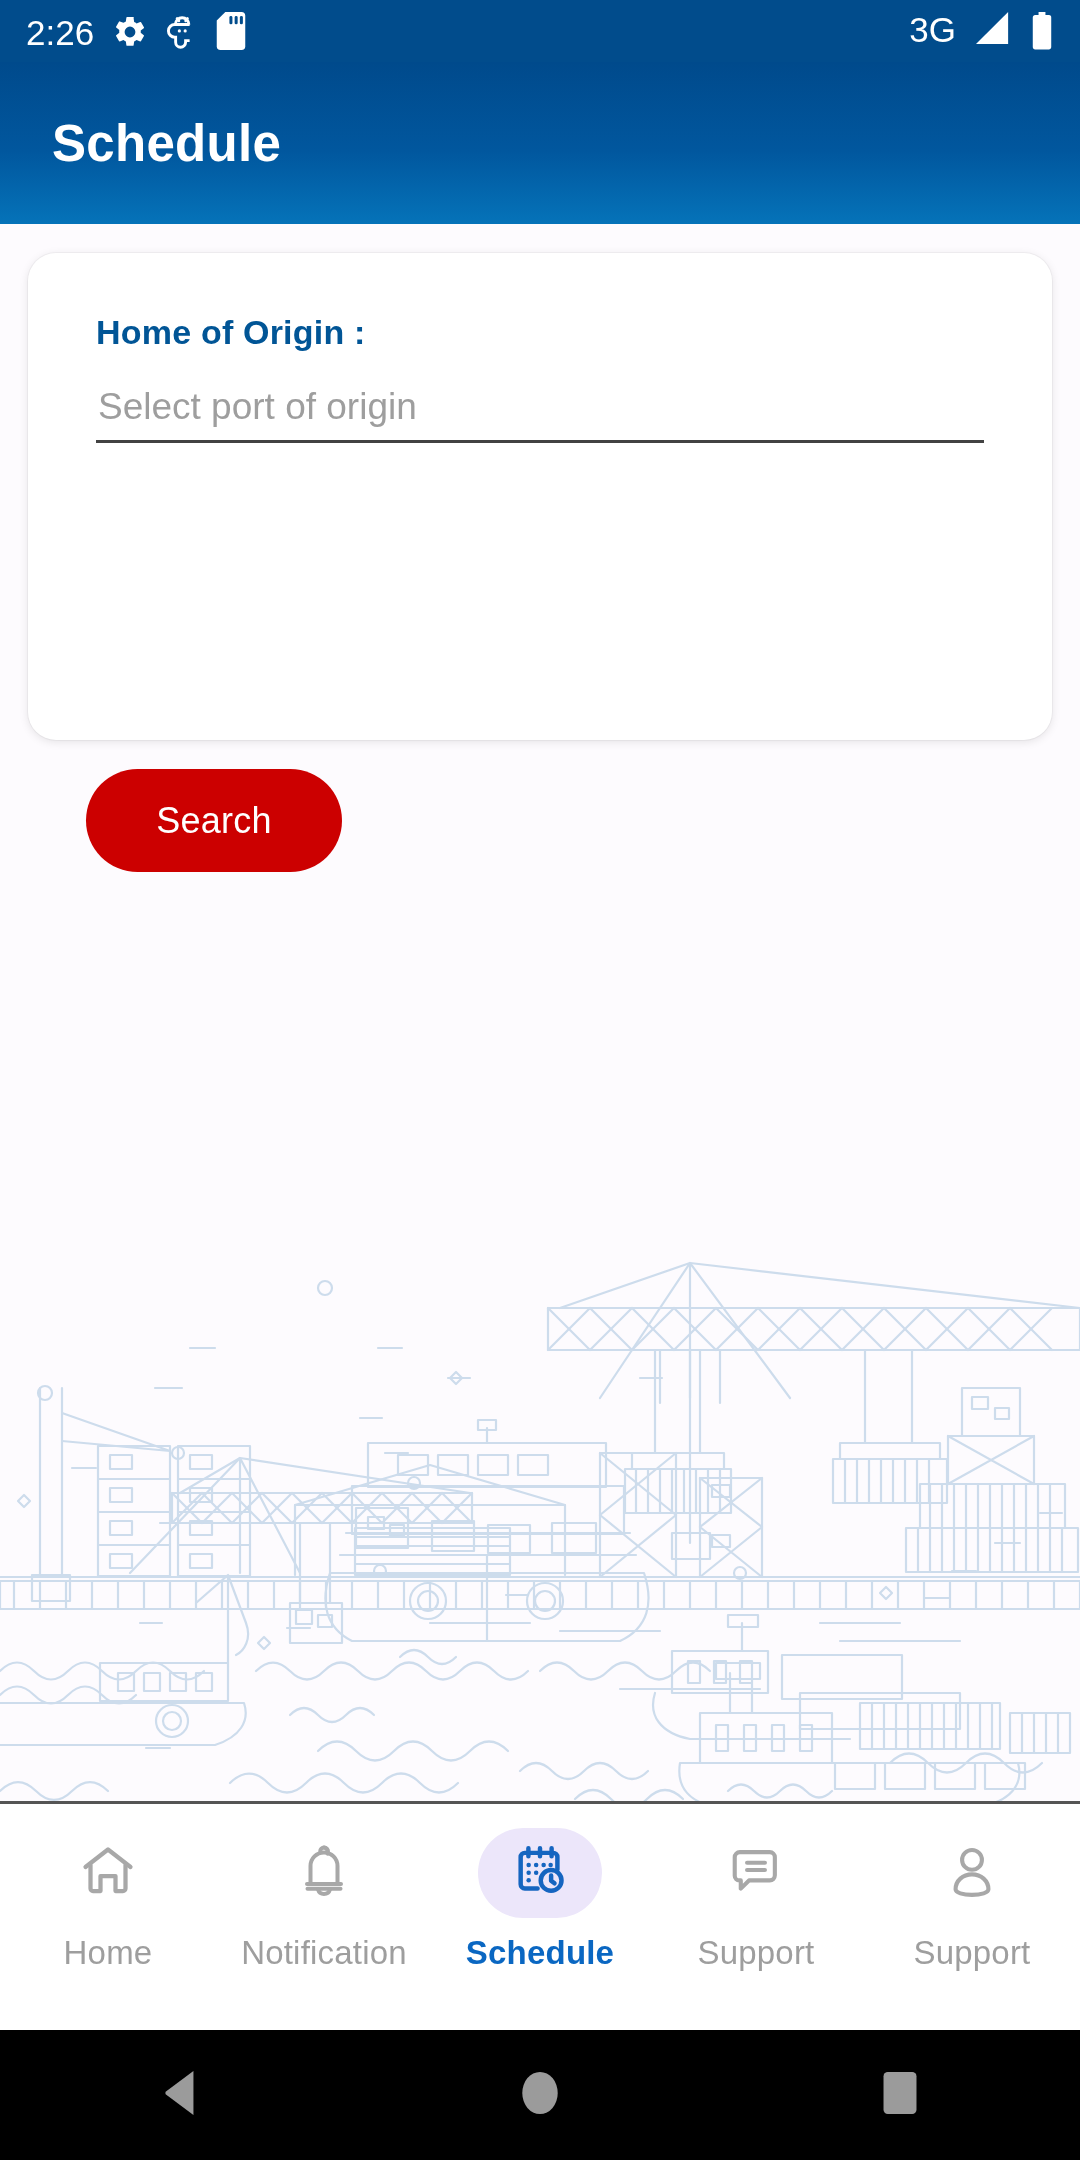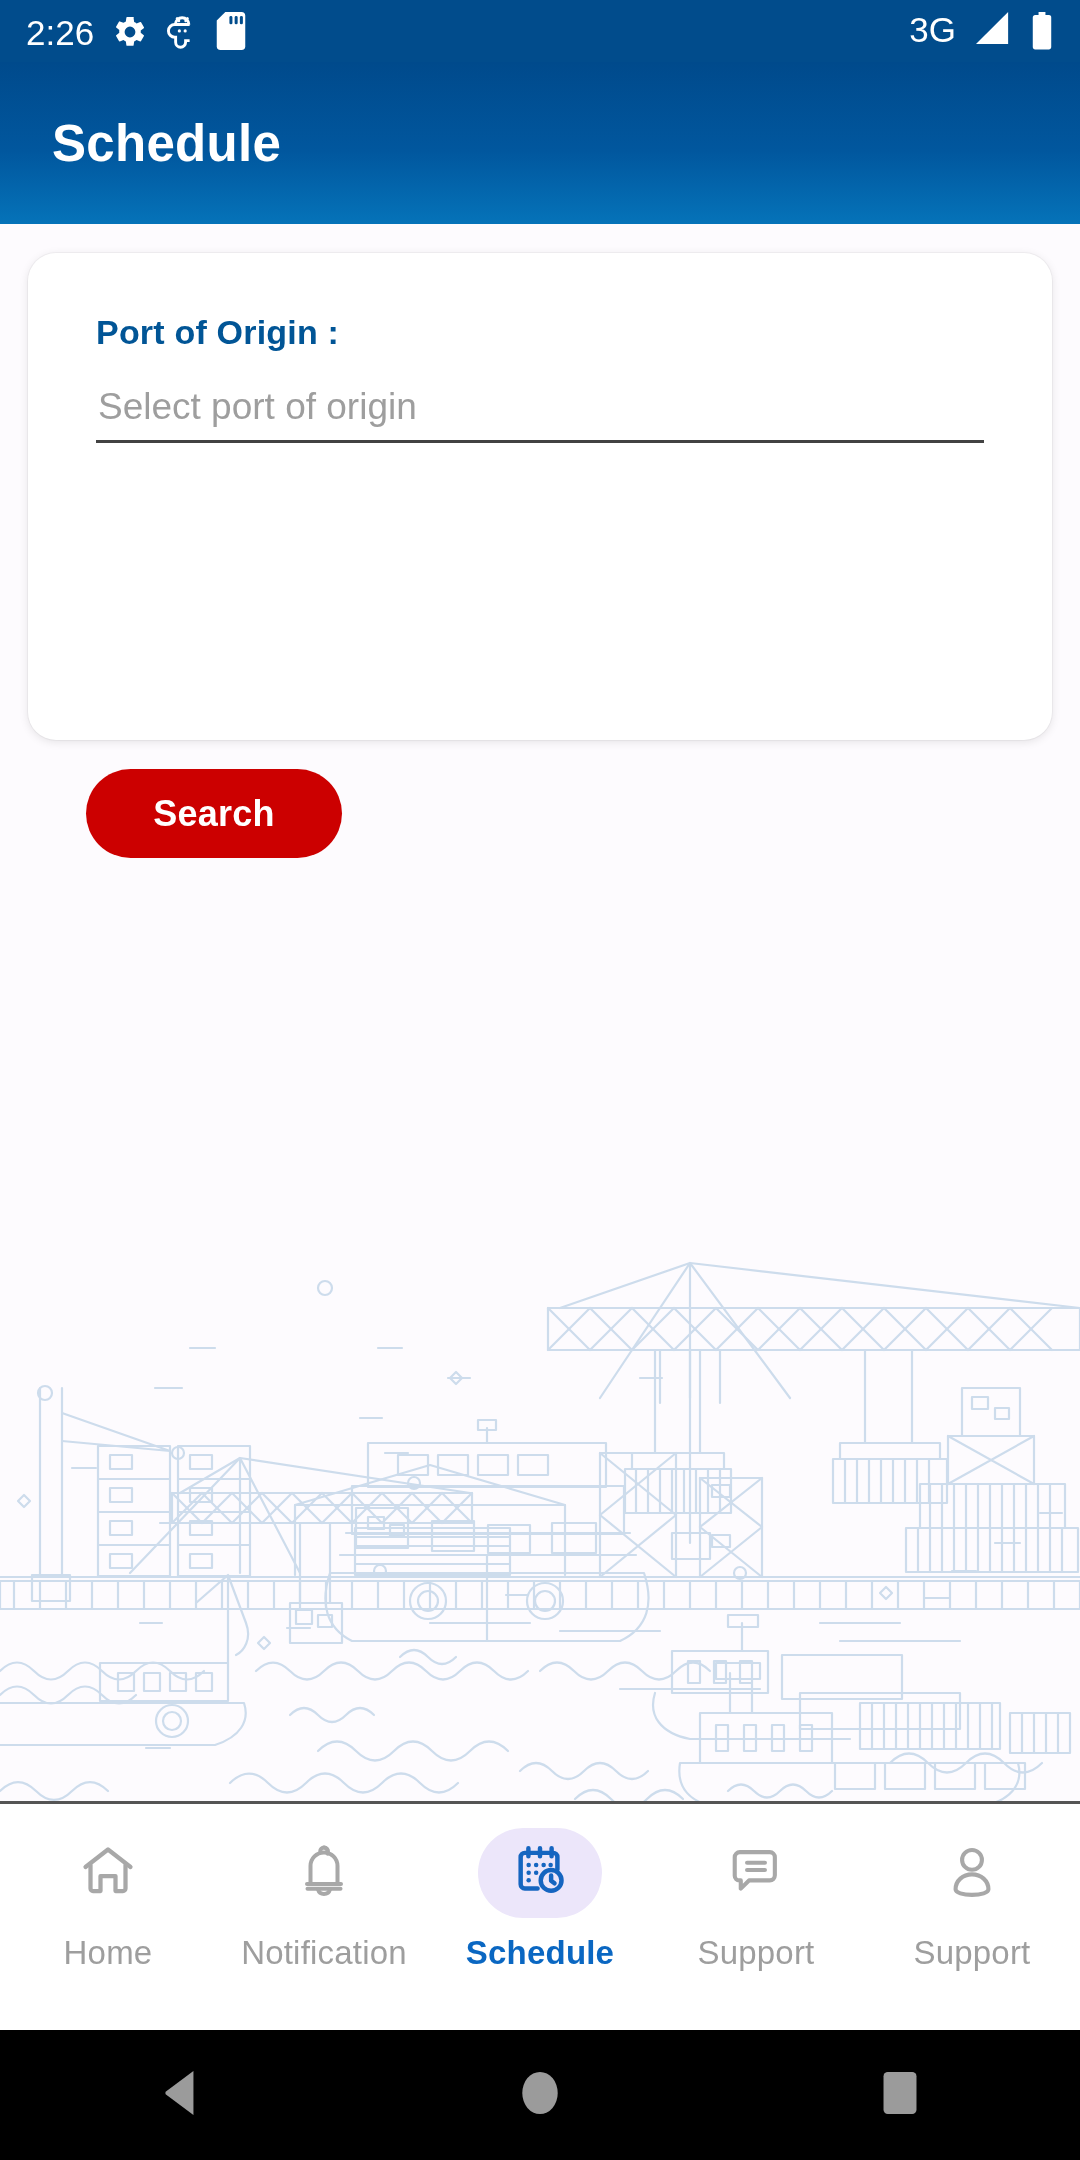--- a/index.html
+++ b/index.html
@@ -126,28 +126,28 @@
     display: block;
   }
   .field-select::placeholder { color: #9e9e9e; opacity: 1; }
 
   
   #search-button {
     position: absolute;
     left: 86px;
     top: 769px;
     width: 256px;
-    height: 89px;
+    height: 103px;
     background: #cc0000;
     border: none;
     border-radius: 52px;
     color: #ffffff;
     font-family: "Liberation Sans", sans-serif;
     font-size: 36px;
-    font-weight: bold;
+    font-weight: normal;
     letter-spacing: 0.2px;
     cursor: pointer;
     z-index: 11;
   }
 
   
   #nav-divider {
     position: absolute;
     left: 0;
     top: 1801px;
@@ -460,21 +460,21 @@
       <path d="M18 298 l6 -6 6 6 -6 6z"></path>
       <path d="M258 440 l6 -6 6 6 -6 6z"></path>
       <path d="M880 390 l6 -6 6 6 -6 6z"></path>
       <path d="M450 175 l6 -6 6 6 -6 6z"></path>
     </g>
   </svg>
 
   <div id="search-card">
 
     <div class="field-group" id="field-origin">
-      <div class="field-label">Port of Origin :</div>
+      <div class="field-label">Home of Origin :</div>
       <input class="field-select" type="text" readonly="" placeholder="Select port of origin" style="">
     </div>
 
 
   </div>
 
   <button id="search-button">Search</button>
 
   <div id="nav-divider"></div>
 

